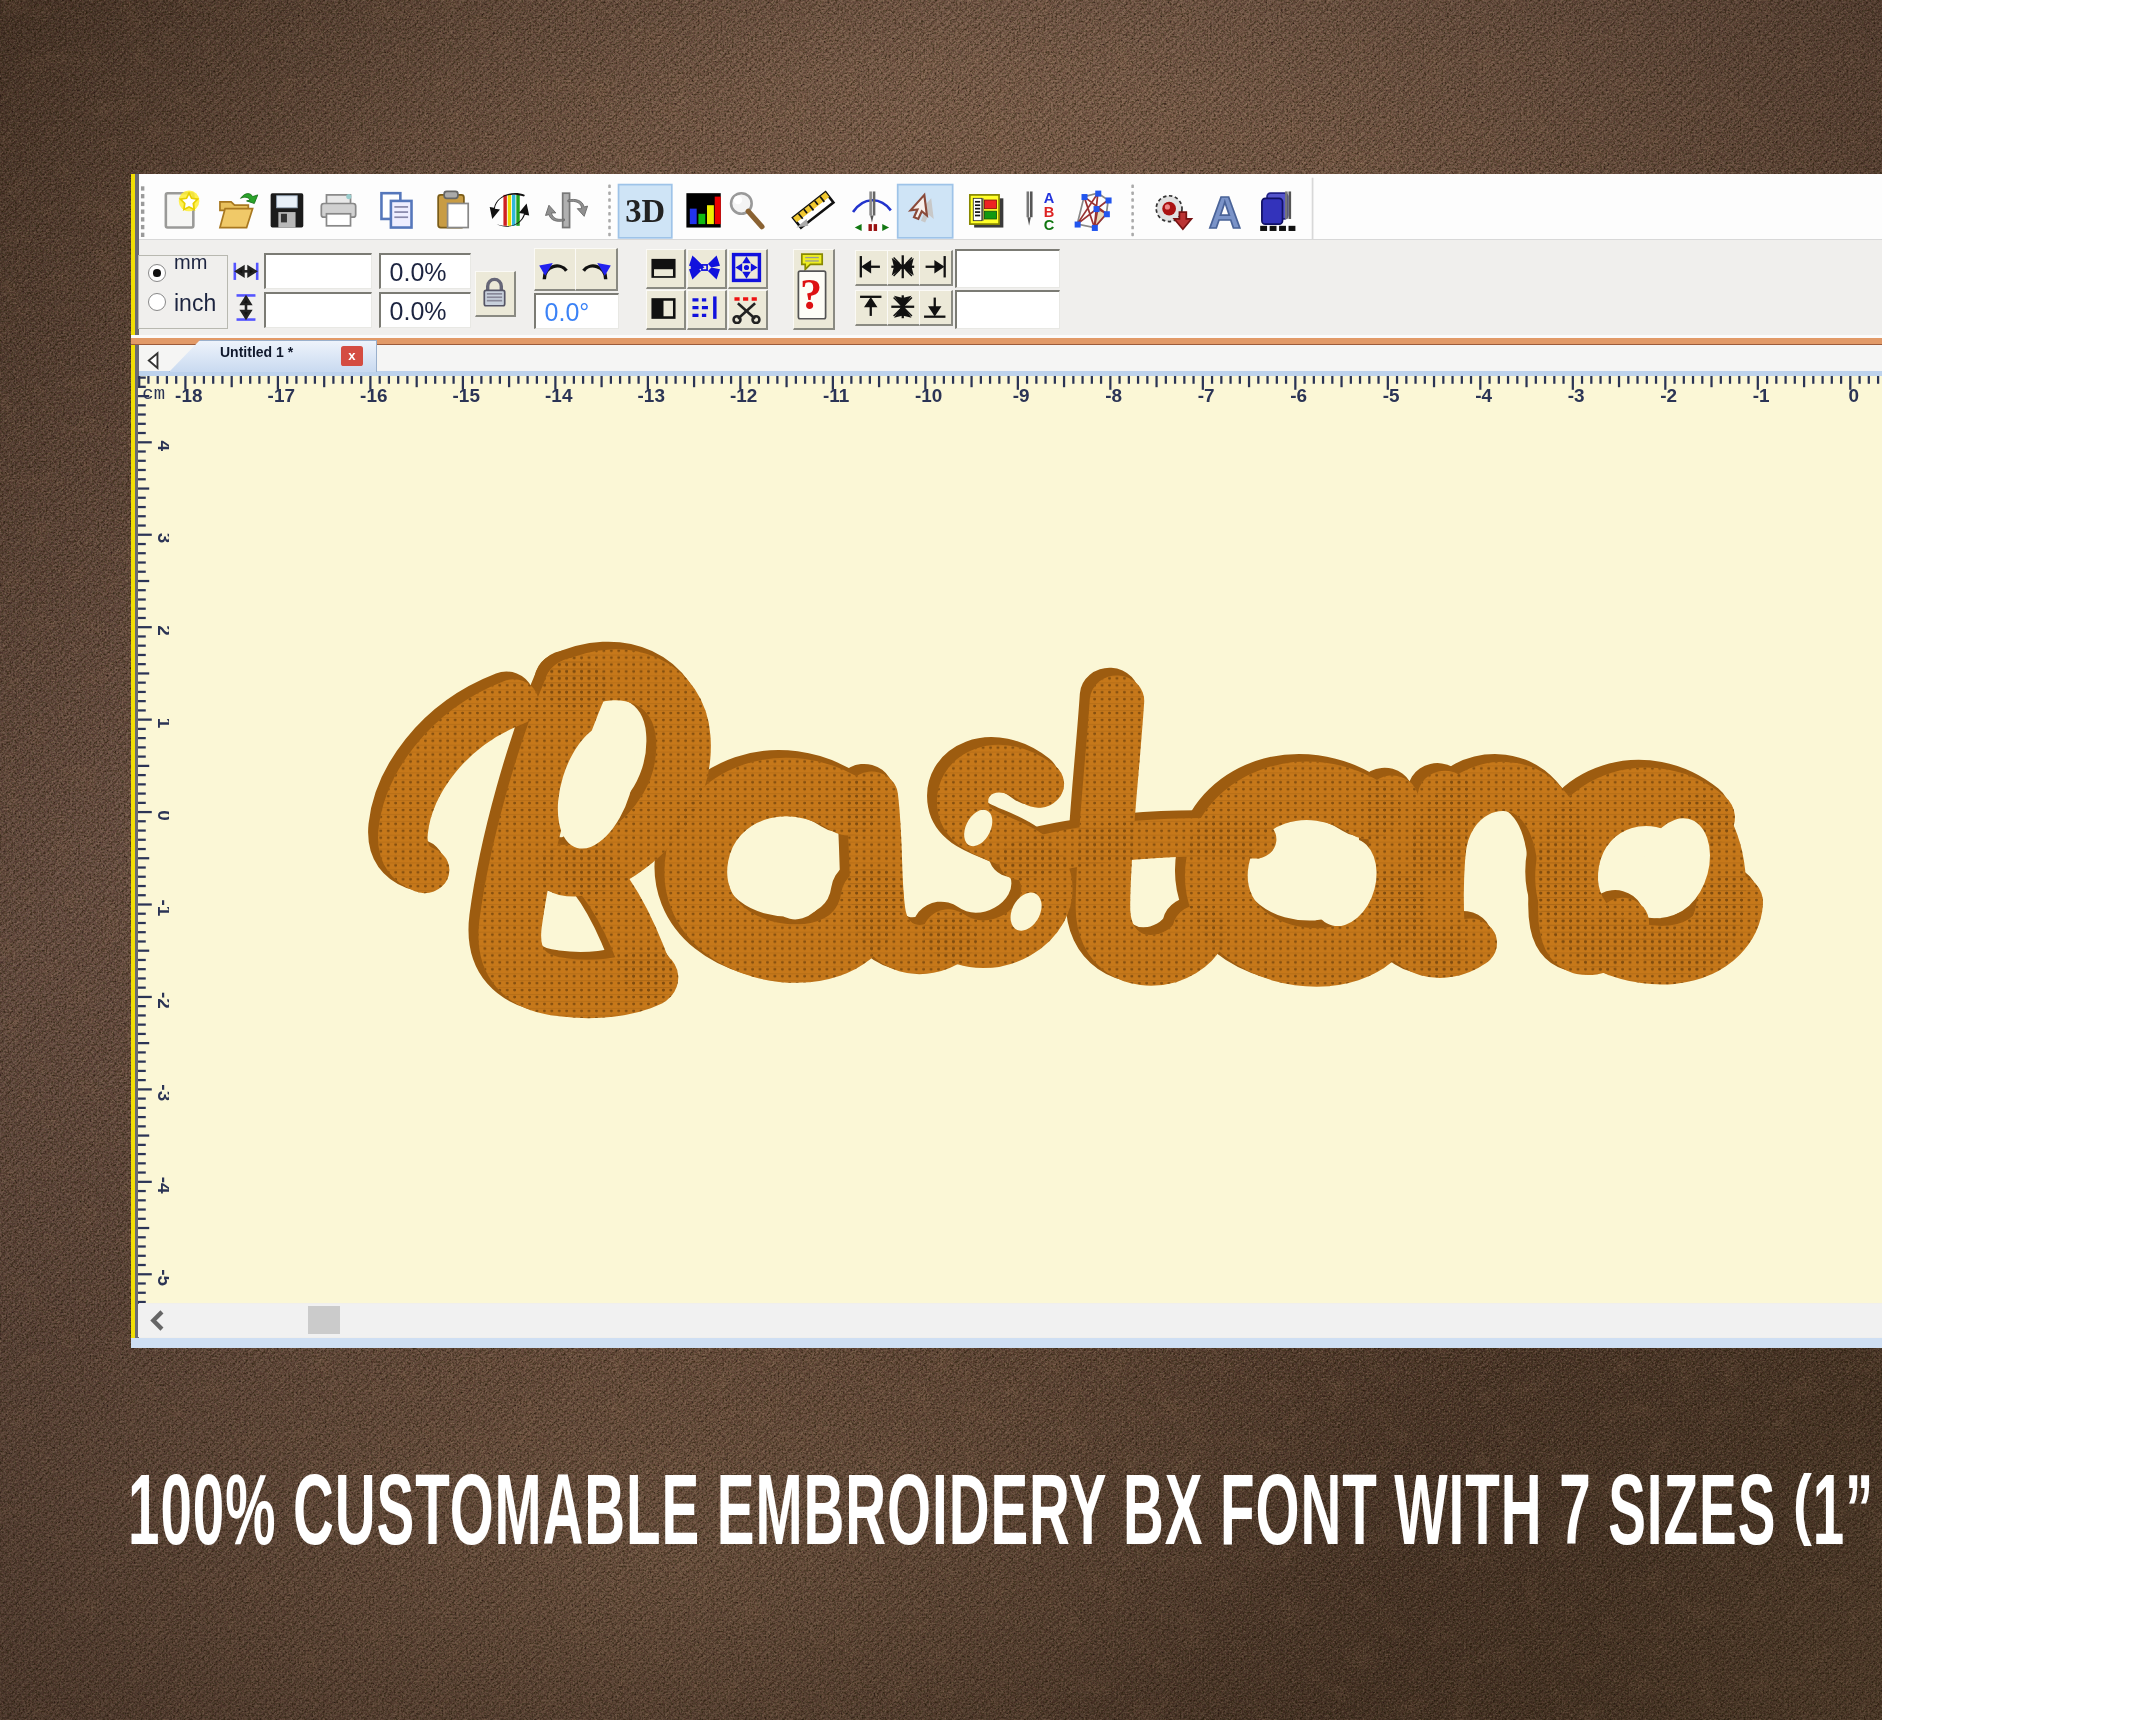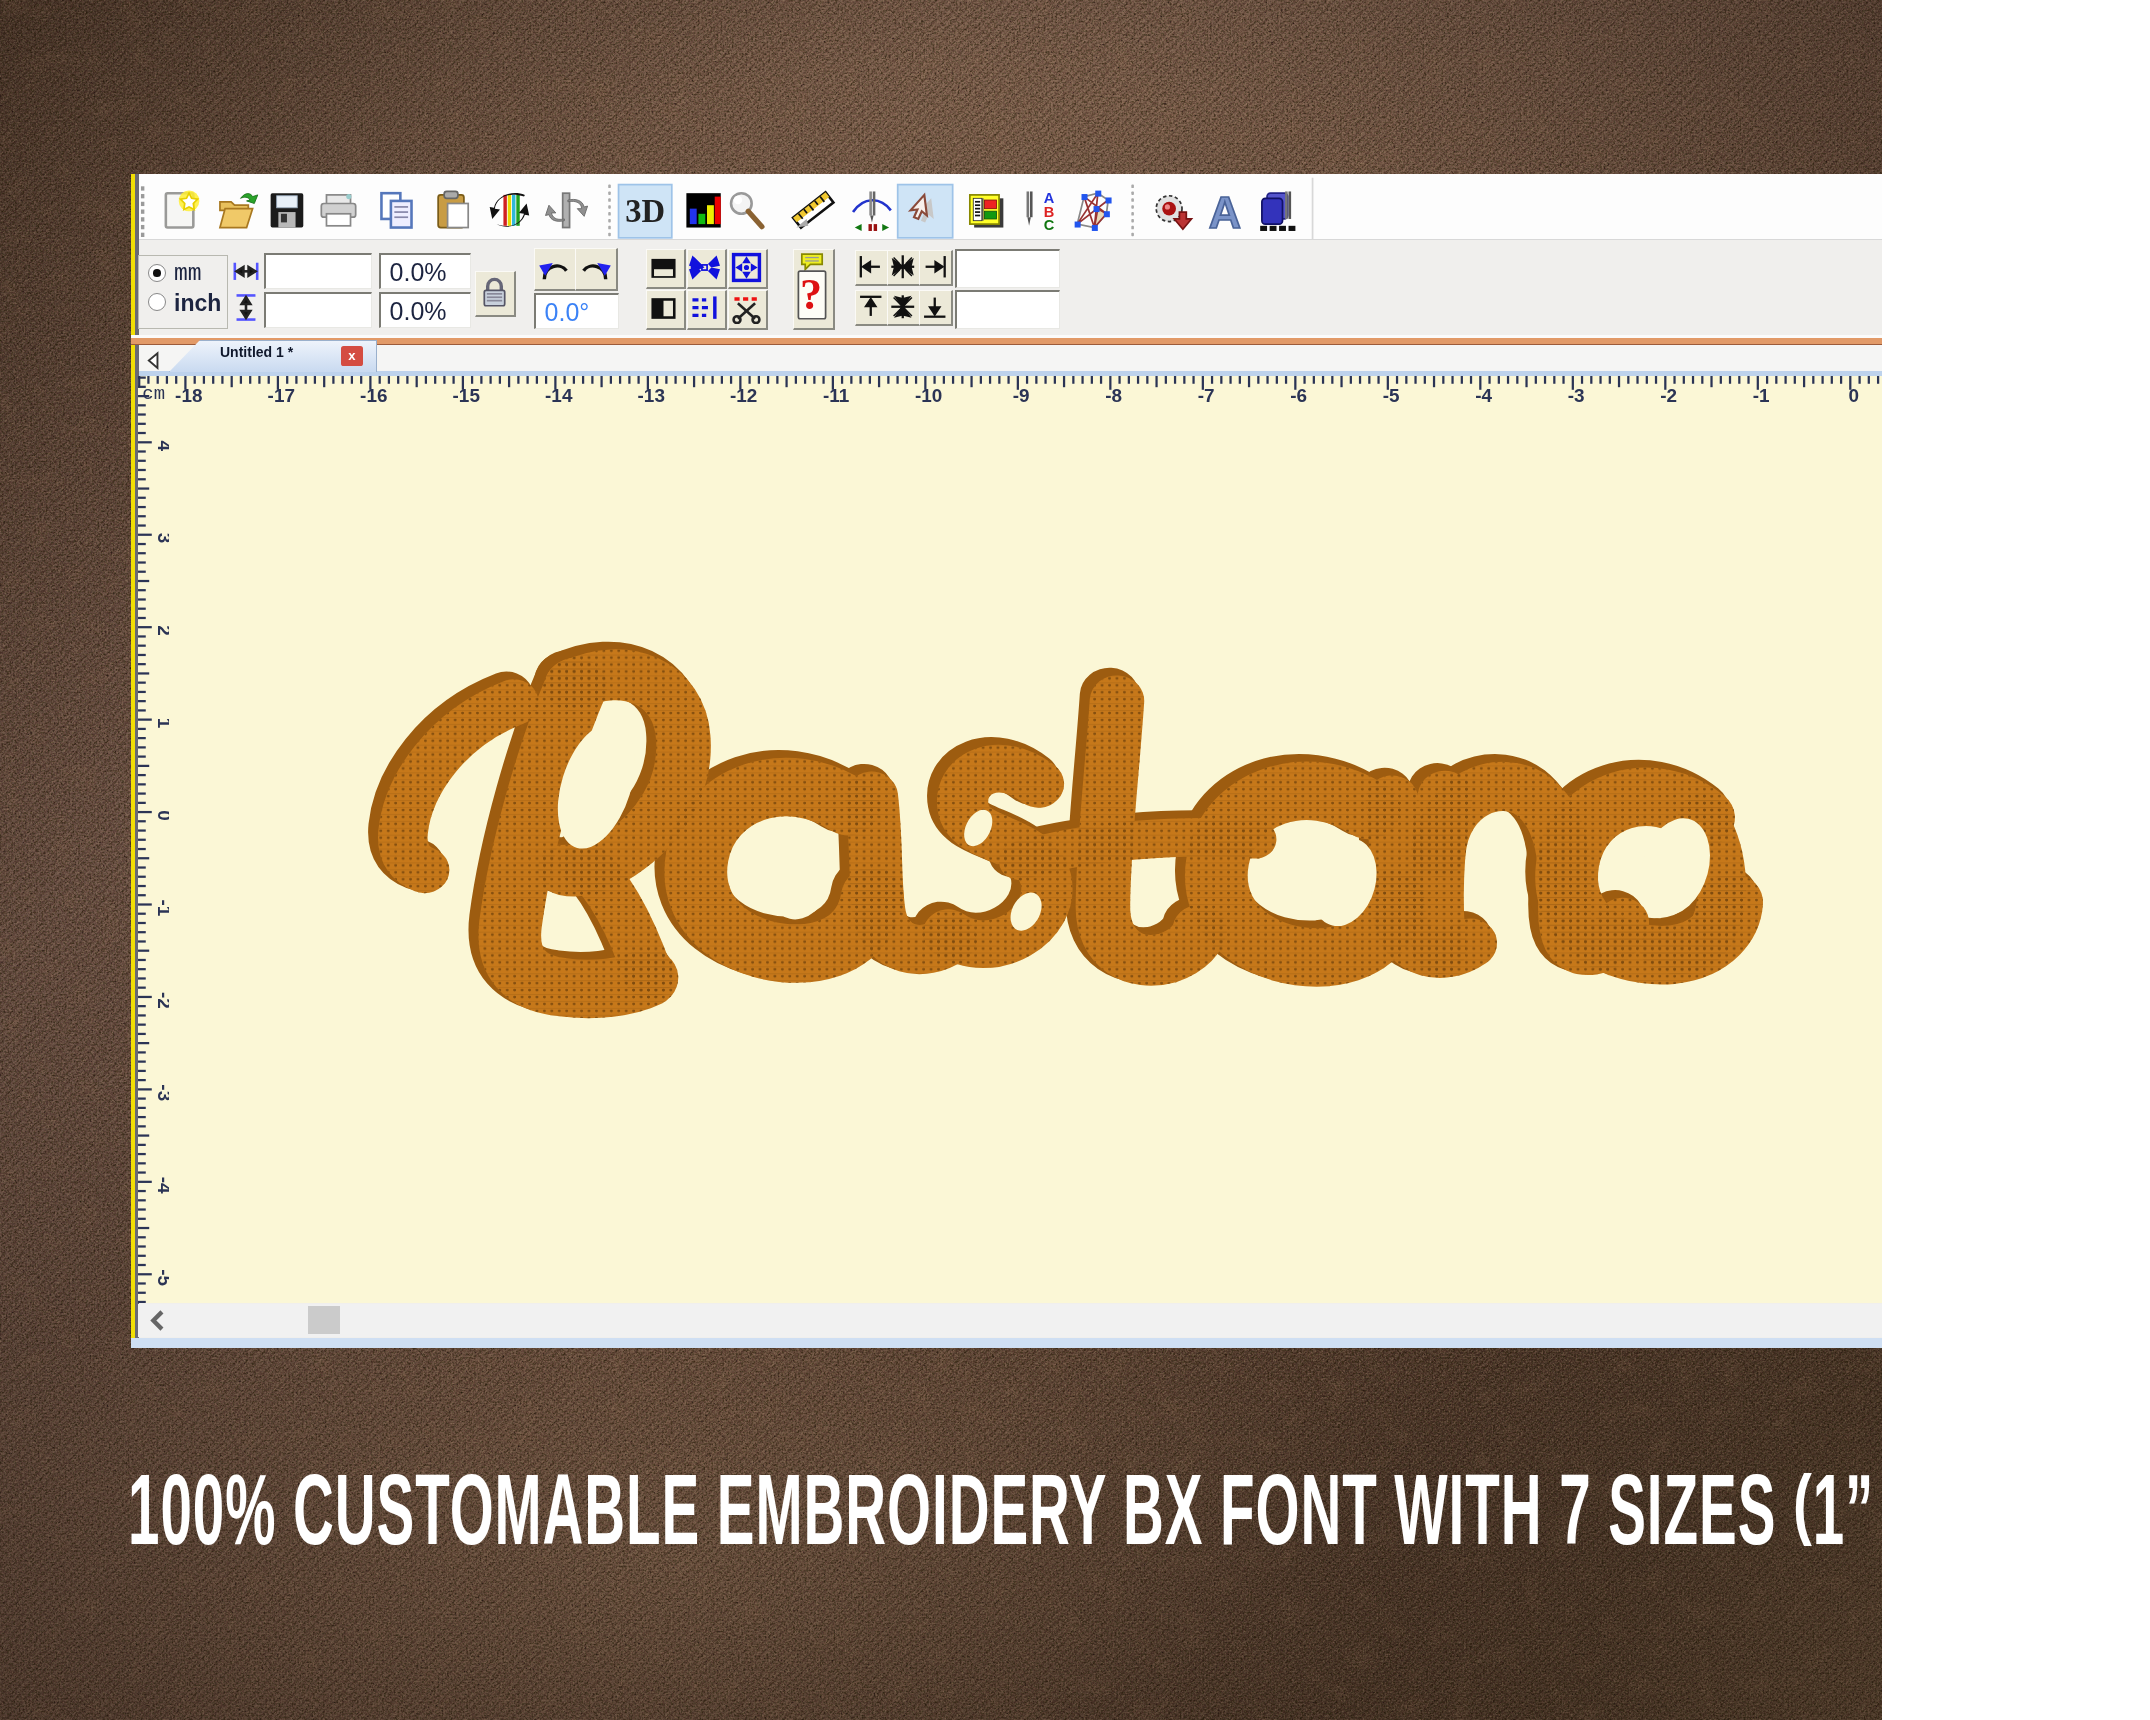--- a/index.html
+++ b/index.html
@@ -260,23 +260,23 @@
           <rect x="1163" y="58" width="3" height="4" rx="1"></rect>
           <rect x="1163" y="66" width="3" height="4" rx="1"></rect>
         </g>
         <rect x="1373" y="2" width="2" height="72" fill="#d8d8d8"></rect>
       </svg>
     <div class="abs" style="left:7.7px;top:69px;width:1873px;height:92px;background:#f0efed;"></div>
     <div class="abs" style="left:0;top:69px;width:1889px;height:92px;">
         <div class="abs" style="left:6.9px;top:12px;width:88px;height:72px;border:1.7px solid #b8b8b0;background:#f0efed;"></div>
         <div class="abs" style="left:17px;top:20.6px;width:16.3px;height:16.3px;border-radius:50%;background:#fff;border:1.7px solid #888;"></div>
         <div class="abs" style="left:22.4px;top:26px;width:7.7px;height:7.7px;border-radius:50%;background:#111;"></div>
-        <div class="abs" style="left:43px;top:18px;color:#1c2440;font-size:23px;font-family:Liberation Mono, monospace;">mm</div>
+        <div class="abs" style="left:43px;top:8px;color:#1c2440;font-size:20px;">mm</div>
         <div class="abs" style="left:17px;top:50px;width:16.3px;height:16.3px;border-radius:50%;background:#fff;border:1.7px solid #888;"></div>
-        <div class="abs" style="left:43px;top:47px;color:#1c2440;font-size:23px;font-weight:bold;">inch</div>
+        <div class="abs" style="left:43px;top:47px;color:#1c2440;font-size:23px;">inch</div>
         <svg class="abs" style="left:102px;top:18px" width="26" height="62" viewBox="0 0 30 72">
       <g stroke="#222" stroke-width="3" fill="#111">
         <line x1="2" y1="2" x2="2" y2="22" stroke="#55f"></line>
             <line x1="28" y1="2" x2="28" y2="22" stroke="#55f"></line>
         <line x1="4" y1="12" x2="26" y2="12"></line>
             <path d="M4 12 l8 -5 v10 z"></path>
             <path d="M26 12 l-8 -5 v10 z"></path>
       </g>
       <g stroke="#222" stroke-width="3" fill="#111" transform="translate(0,38)">
         <line x1="4" y1="2" x2="26" y2="2" stroke="#55f"></line>

